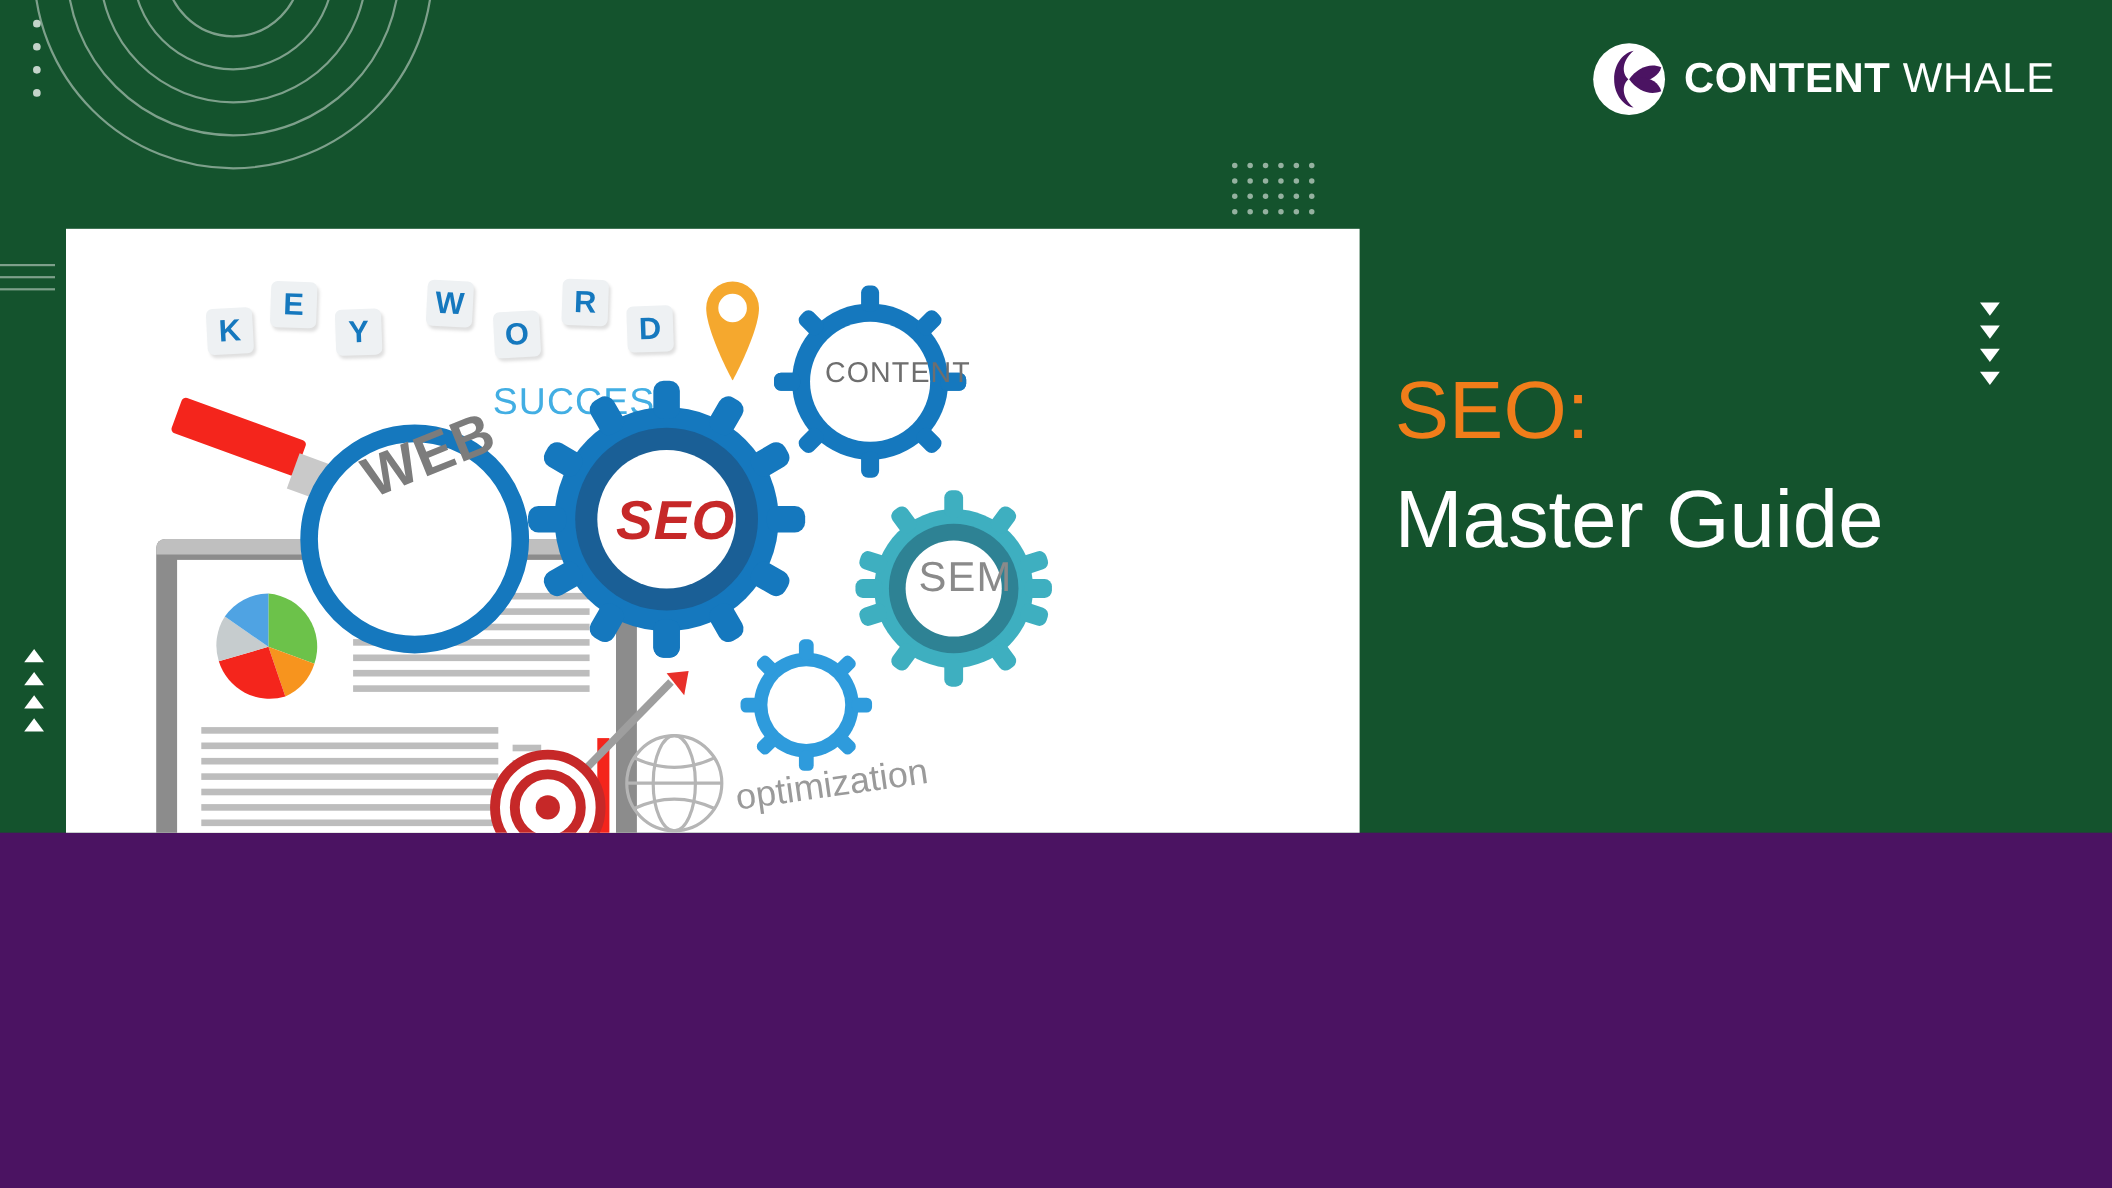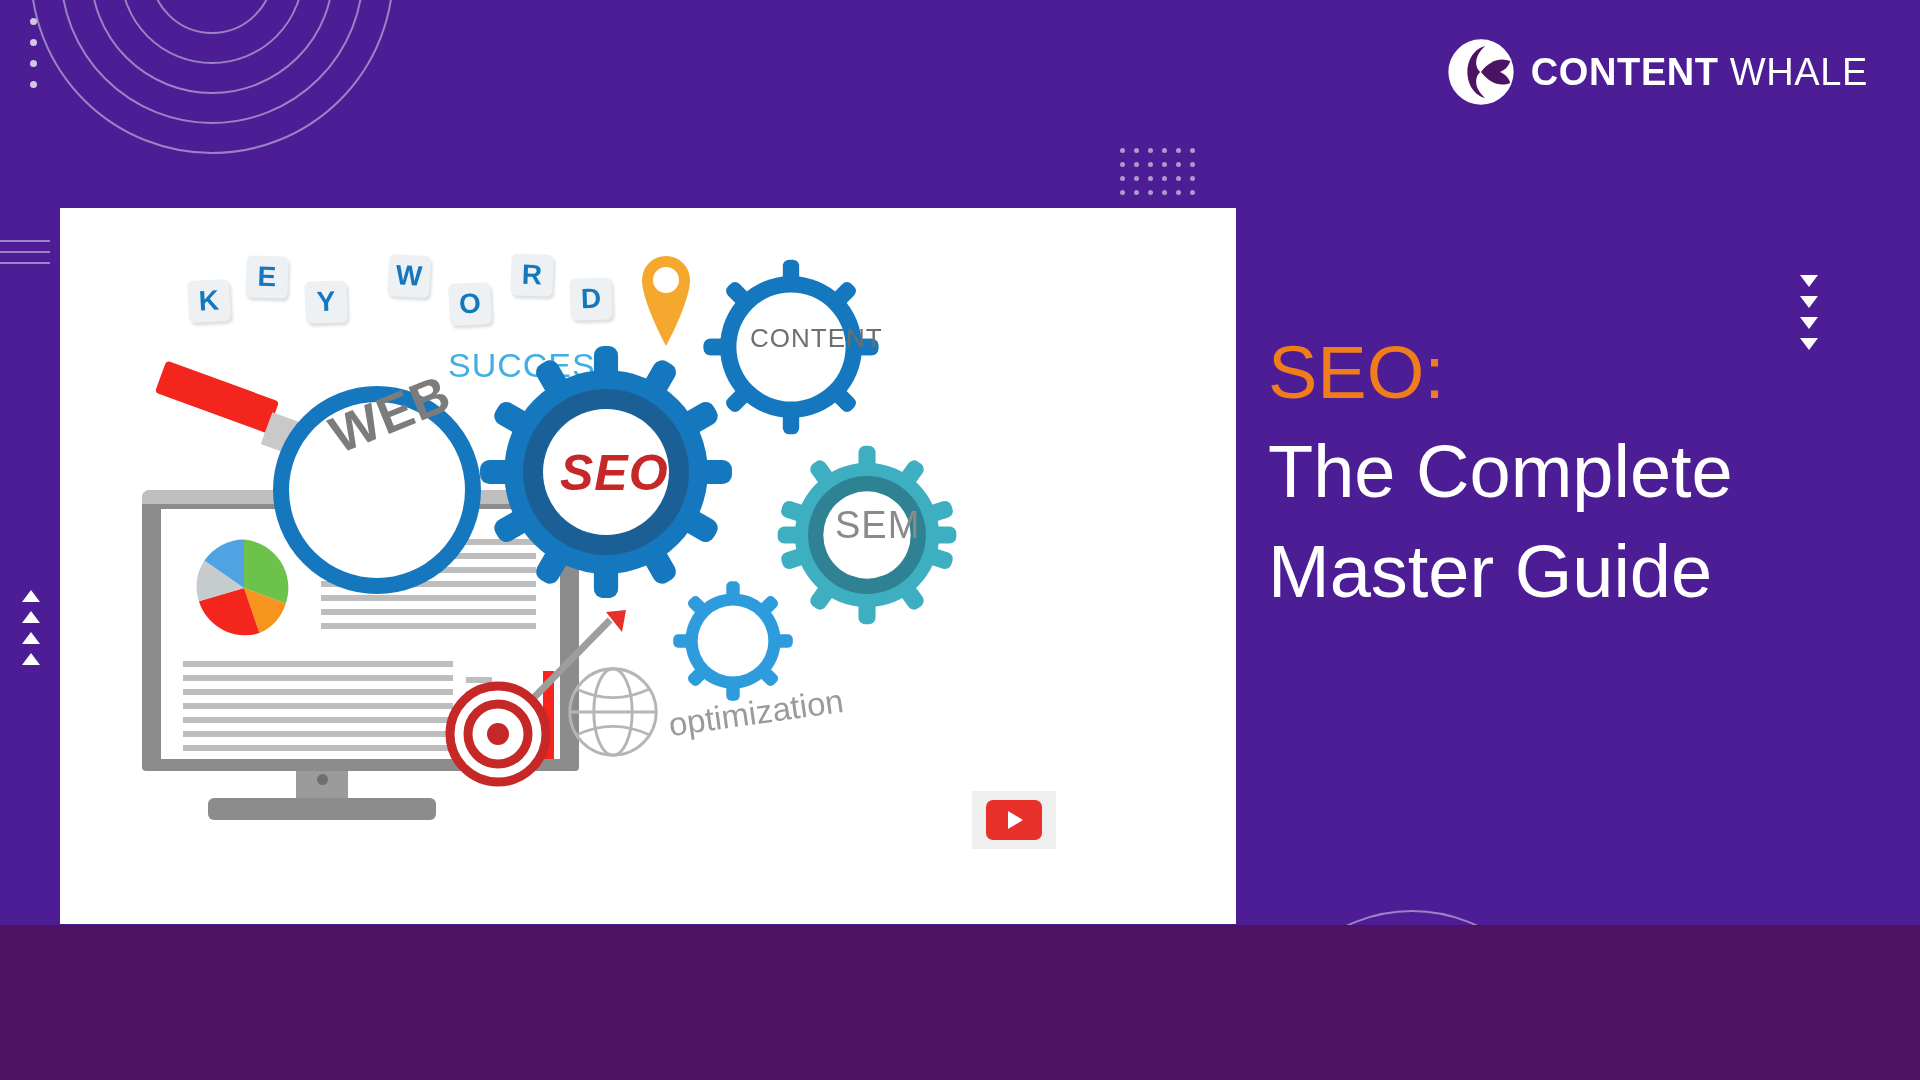--- a/index.html
+++ b/index.html
@@ -1,18 +1,18 @@
 <!DOCTYPE html>
 <html><head>
 <meta charset="utf-8">
 <style>
   html,body{margin:0;padding:0;}
   body{width:1920px;height:1080px;overflow:hidden;background:#4B1362;
        font-family:"Liberation Sans",sans-serif;}
-  .banner{position:relative;width:1920px;height:925px;background:#4c1d95;overflow:hidden;}
+  .banner{position:relative;width:1920px;height:757px;background:#14532d;overflow:hidden;}
 
   
   .deco{position:absolute;pointer-events:none;}
   .ring{position:absolute;border-radius:50%;border:2px solid rgba(255,255,255,.45);}
   .dotgrid{position:absolute;display:grid;gap:9px;}
   .dotgrid i{display:block;width:5px;height:5px;border-radius:50%;background:rgba(255,255,255,.55);}
   .vdots{position:absolute;display:flex;flex-direction:column;gap:14px;}
   .vdots i{width:7px;height:7px;border-radius:50%;background:rgba(255,255,255,.75);}
   .lines{position:absolute;display:flex;flex-direction:column;gap:9px;}
   .lines i{display:block;height:2px;background:rgba(255,255,255,.45);}
@@ -226,21 +226,20 @@
       <path d="M50 50 C62 34 78 28 93 34 C90 46 76 54 62 52 Z" fill="#4B1362"></path>
       <path d="M50 50 C62 66 78 72 93 66 C90 54 76 46 62 48 Z" fill="#4B1362"></path>
     </svg>
     <div class="logo-text">
       <b>CONTENT</b><span> </span><span>WHALE</span>
     </div>
   </div>
 
   <div class="headline">
     <div class="hl-orange">SEO:</div>
-    <div class="hl-white">The Complete</div>
     <div class="hl-white">Master Guide</div>
   </div>
 
   <div class="card">
     <div class="ill">
 
       <div class="tile" style="left:128px;top:72px;transform:rotate(-3deg);">K</div>
       <div class="tile" style="left:186px;top:48px;transform:rotate(2deg);">E</div>
       <div class="tile" style="left:245px;top:73px;transform:rotate(-2deg);">Y</div>
       <div class="tile" style="left:328px;top:47px;transform:rotate(3deg);">W</div>

